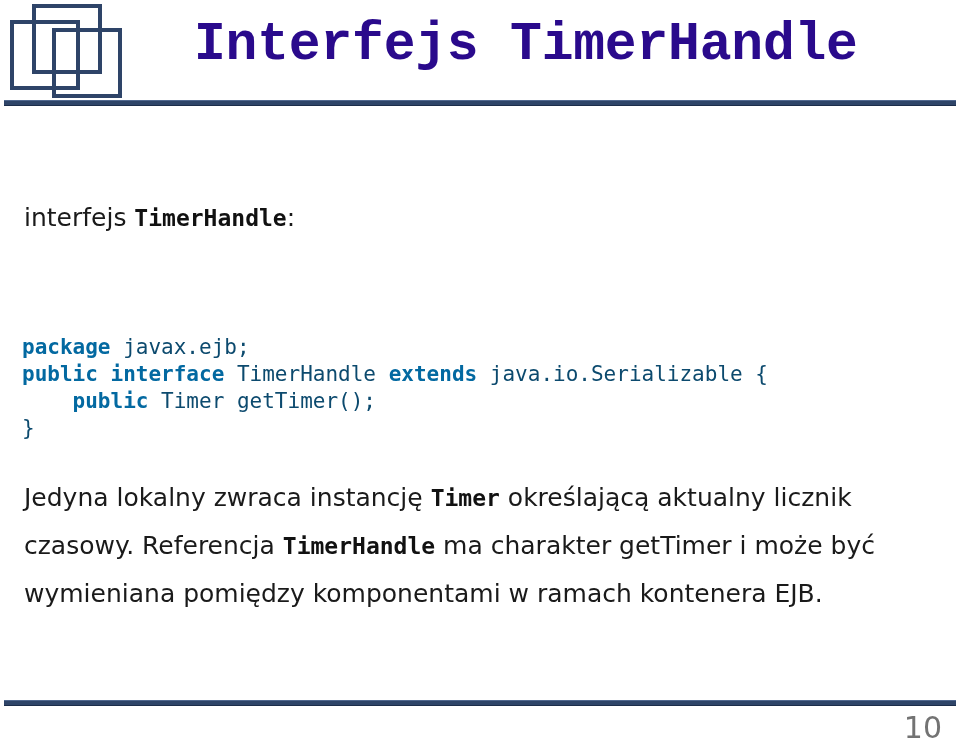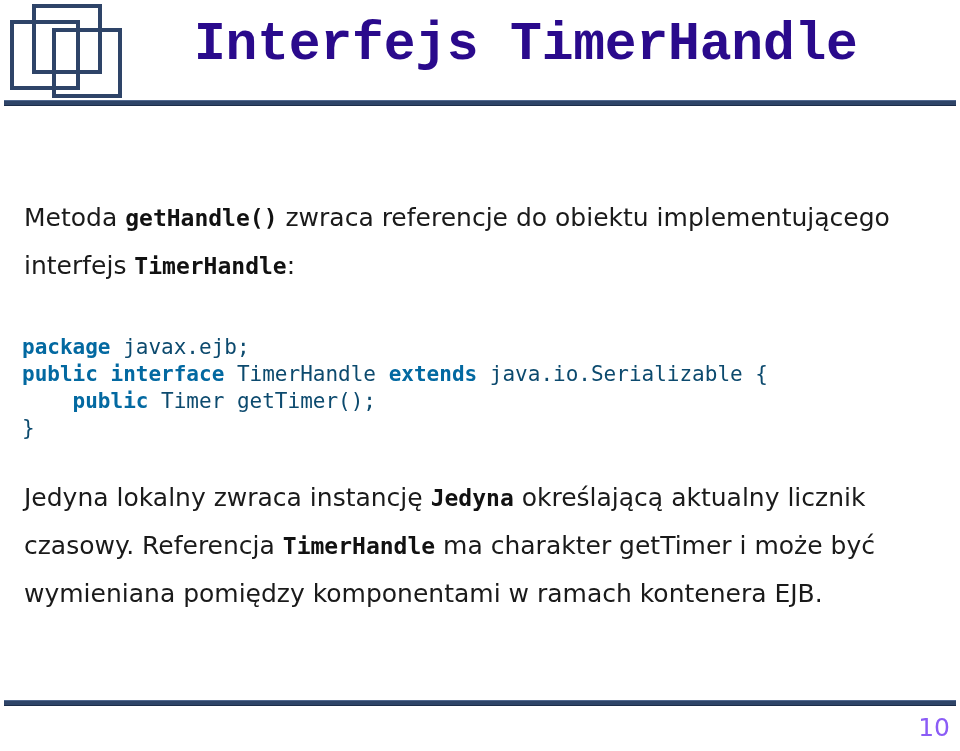--- a/index.html
+++ b/index.html
@@ -115,26 +115,26 @@
     color: #0369a1;
     font-weight: bold;
   }
   .pl {
     color: #0c4a6e;
   }
 
   
   .page-number {
     position: absolute;
-    right: 10px;
+    right: 18px;
     top: 712px;
     font-family: "DejaVu Sans", sans-serif;
-    font-size: 25px;
+    font-size: 30px;
     line-height: 32px;
-    color: #8b5cf6;
+    color: #737373;
   }
 </style>
 </head>
 <body>
 
 <div class="slide">
 
   <div class="header">
 
     <div class="logo">
@@ -146,28 +146,27 @@
         </g>
       </svg>
     </div>
 
     <div class="slide-title">Interfejs TimerHandle</div>
   </div>
 
   <div class="rule rule-top"></div>
 
   <div class="body-block para-top">
-    <div class="para-line"><span>Metoda </span><code class="inl">getHandle()</code><span> zwraca referencje do obiektu implementującego</span></div>
     <div class="para-line"><span>interfejs </span><code class="inl">TimerHandle</code><span>:</span></div>
   </div>
 
   <div class="code-block" id="code-block"><div class="code-line"><span class="kw">package</span><span class="pl"> javax.ejb;</span></div><div class="code-line"><span class="kw">public interface</span><span class="pl"> TimerHandle </span><span class="kw">extends</span><span class="pl"> java.io.Serializable {</span></div><div class="code-line"><span class="pl">    </span><span class="kw">public</span><span class="pl"> Timer getTimer();</span></div><div class="code-line"><span class="pl">}</span></div></div>
 
   <div class="body-block para-bottom">
-    <div class="para-line"><span>Jedyna lokalny zwraca instancję </span><code class="inl">Jedyna</code><span> określającą aktualny licznik</span></div>
+    <div class="para-line"><span>Jedyna lokalny zwraca instancję </span><code class="inl">Timer</code><span> określającą aktualny licznik</span></div>
     <div class="para-line"><span>czasowy. Referencja </span><code class="inl">TimerHandle</code><span> ma charakter getTimer i może być</span></div>
     <div class="para-line"><span>wymieniana pomiędzy komponentami w ramach kontenera EJB.</span></div>
   </div>
 
   <div class="rule rule-bottom"></div>
 
   <div class="page-number">10</div>
 
 </div>
 

